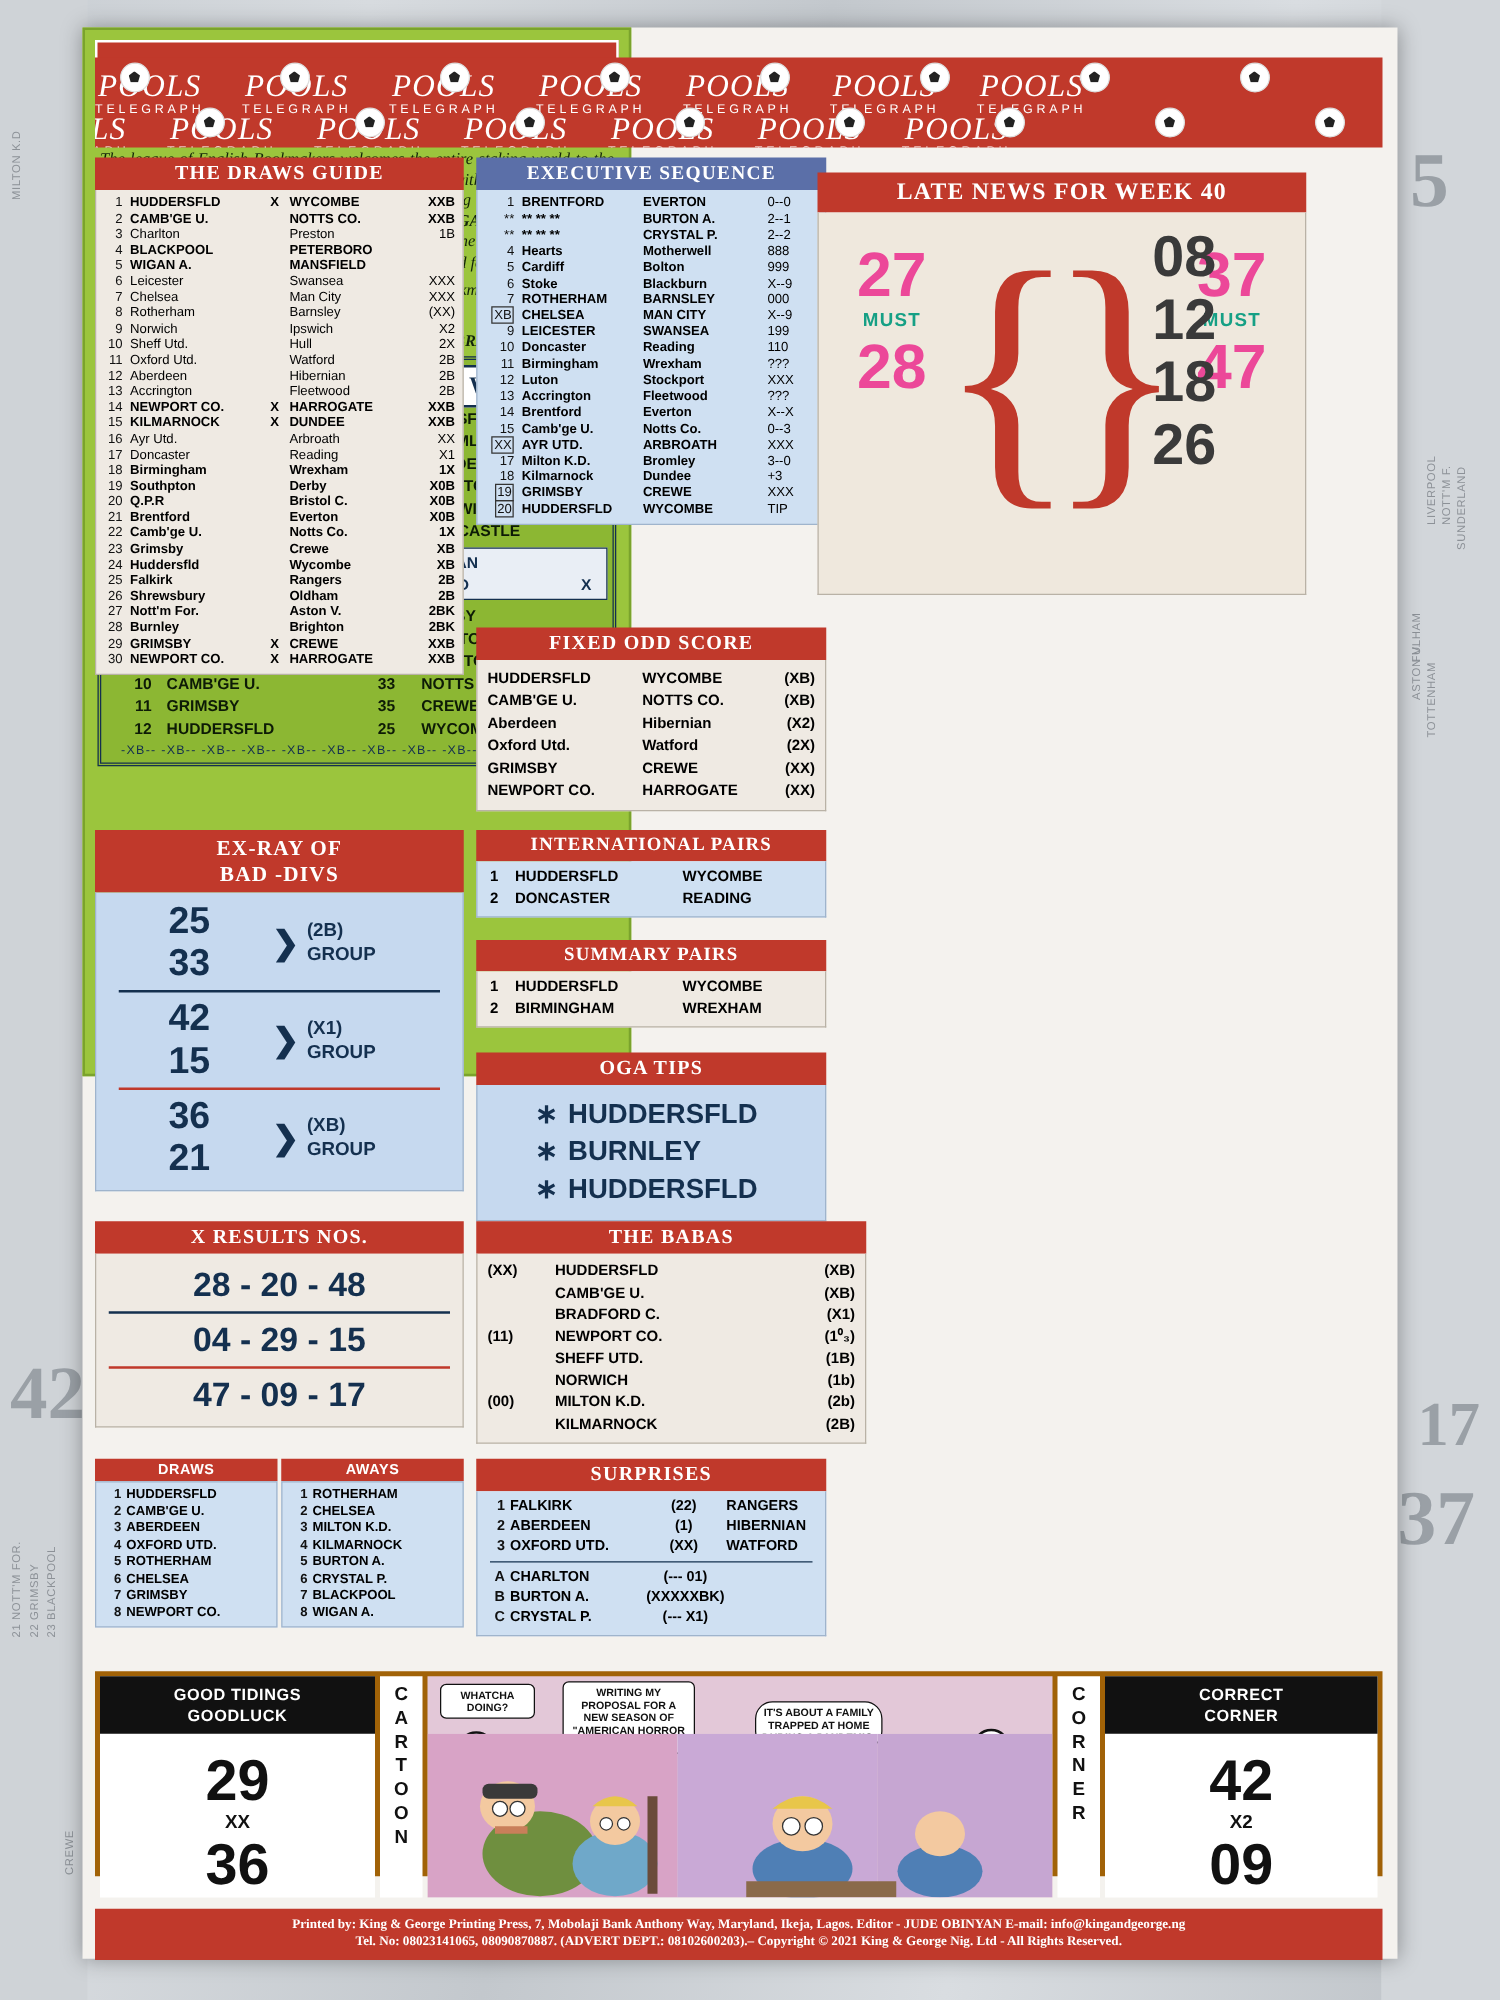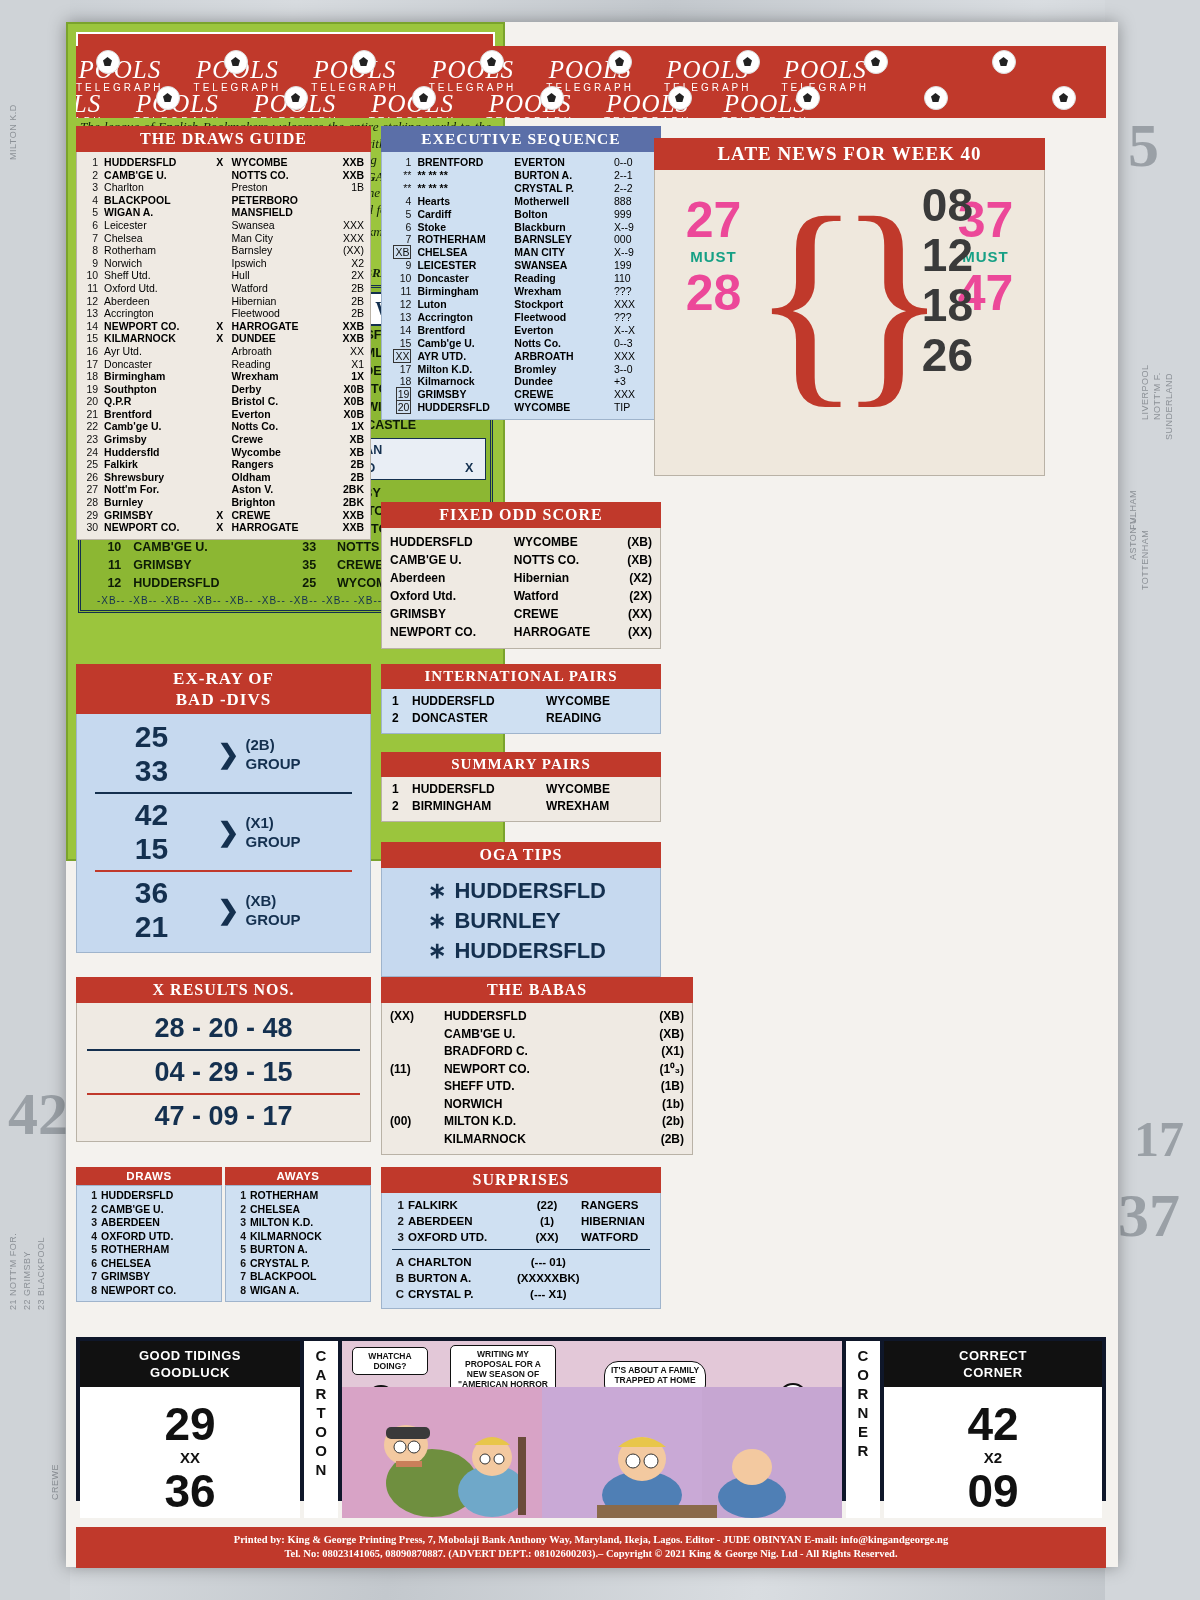--- a/index.html
+++ b/index.html
@@ -173,21 +173,21 @@
   .g-no{width:30px;text-align:right;}
   .g-home{width:130px;padding-left:10px !important;}
   .g-code{width:42px;text-align:center;}
   .g-away{width:130px;}
   .gift-hl{background:#e9eef5;border:1px solid #14304f;margin:4px 0;padding:2px 0;}
   .gift-hl table td{color:#14304f;}
   .g-x{width:26px;text-align:center;font-size:15px;}
   .xb-strip{font-family:"Liberation Sans",sans-serif;font-size:10px;color:#14304f;text-align:center;letter-spacing:1px;padding-top:3px;}
 
   
-  #bottom{left:10px;top:1315px;width:1030px;height:164px;background:#0f172a;}
+  #bottom{left:10px;top:1315px;width:1030px;height:164px;background:#a16207;}
   .bt-cell{position:absolute;top:4px;height:177px;}
   #bt-good{left:4px;width:220px;background:#fff;}
   .bt-title{background:#111;color:#fff;text-align:center;font-family:"Liberation Sans",sans-serif;
     font-weight:bold;font-size:13px;line-height:17px;padding:6px 0;letter-spacing:.5px;}
   .bt-num{text-align:center;font-family:"Liberation Sans",sans-serif;font-weight:bold;font-size:46px;color:#111;line-height:50px;}
   .bt-xx{text-align:center;font-family:"Liberation Sans",sans-serif;font-weight:bold;font-size:15px;color:#111;}
   #bt-cartoonlab{left:228px;width:34px;background:#fff;}
   .vert{writing-mode:vertical-rl;text-orientation:upright;font-family:"Liberation Sans",sans-serif;
     font-weight:bold;font-size:15px;letter-spacing:2px;color:#111;display:block;margin:6px auto;text-align:center;}
   #bt-strip{left:266px;width:500px;background:#e3c8d8;overflow:hidden;}

